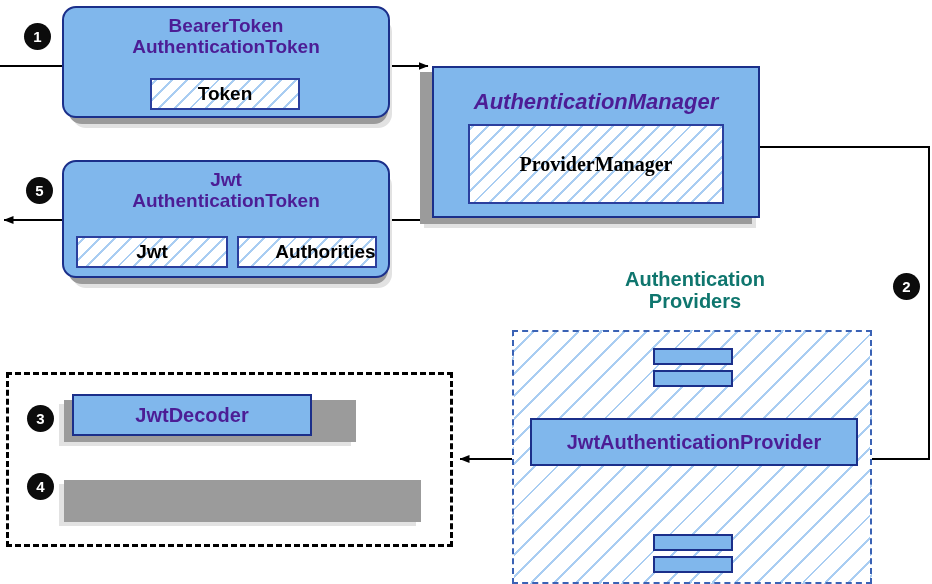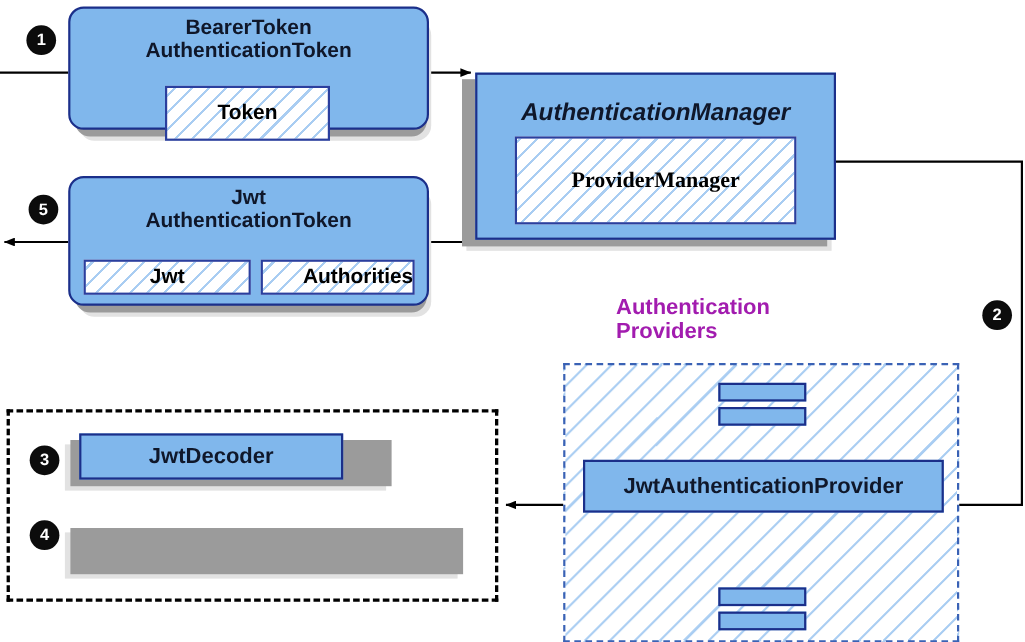--- a/index.html
+++ b/index.html
@@ -21,21 +21,21 @@
     width:932px;height:584px;
     pointer-events:none;
   }
 
   
   .node{
     position:absolute;
     box-sizing:border-box;
     background:#80b7ec;
     border:2px solid #1b2f8a;
-    color:#0f172a;
+    color:#4c1d95;
     display:flex;
     flex-direction:column;
     align-items:center;
     justify-content:flex-start;
     font-weight:bold;
     z-index:5;
   }
   .node.rounded{border-radius:14px;}
   .node .title{
     width:100%;
@@ -102,23 +102,23 @@
     box-sizing:border-box;
     background:#80b7ec;
     border:2px solid #1b2f8a;
     z-index:6;
   }
 
   
   .caption{
     position:absolute;
     font-weight:bold;
-    text-align:left;
+    text-align:center;
     line-height:1.1;
-    color:#a21caf;
+    color:#0f766e;
     white-space:pre-line;
     z-index:6;
   }
 
   
   .badge{
     position:absolute;
     width:25px;height:25px;
     border-radius:50%;
     background:#0c0c0c;
@@ -162,21 +162,21 @@
     <path d="M692,388 L692,434" stroke="#000" stroke-width="4" fill="none" marker-end="url(#arrowEnd)" marker-start="url(#arrowStart)"></path>
     <path d="M692,488 L692,532" stroke="#000" stroke-width="4" fill="none" marker-end="url(#arrowEnd)" marker-start="url(#arrowStart)"></path>
   </svg>
 
   <div class="shadow-light rounded" style="left:72px;top:18px;width:320px;height:110px;"></div>
   <div class="shadow-dark rounded" style="left:68px;top:14px;width:320px;height:110px;"></div>
   <div class="node rounded" style="left:62px;top:6px;width:328px;height:112px;">
     <div class="title" style="font-size:19px;padding-top:8px;">BearerToken
 AuthenticationToken</div>
   </div>
-  <div class="hatchbox" style="left:150px;top:78px;width:150px;height:50px;font-size:19px;text-align:right;">
+  <div class="hatchbox" style="left:150px;top:78px;width:150px;height:32px;font-size:19px;text-align:right;">
     <span>Token</span>
   </div>
 
   <div class="shadow-light rounded" style="left:72px;top:172px;width:320px;height:116px;"></div>
   <div class="shadow-dark rounded" style="left:68px;top:168px;width:320px;height:116px;"></div>
   <div class="node rounded" style="left:62px;top:160px;width:328px;height:118px;">
     <div class="title" style="font-size:19px;padding-top:8px;">Jwt
 AuthenticationToken</div>
   </div>
   <div class="hatchbox" style="left:76px;top:236px;width:152px;height:32px;font-size:19px;">

